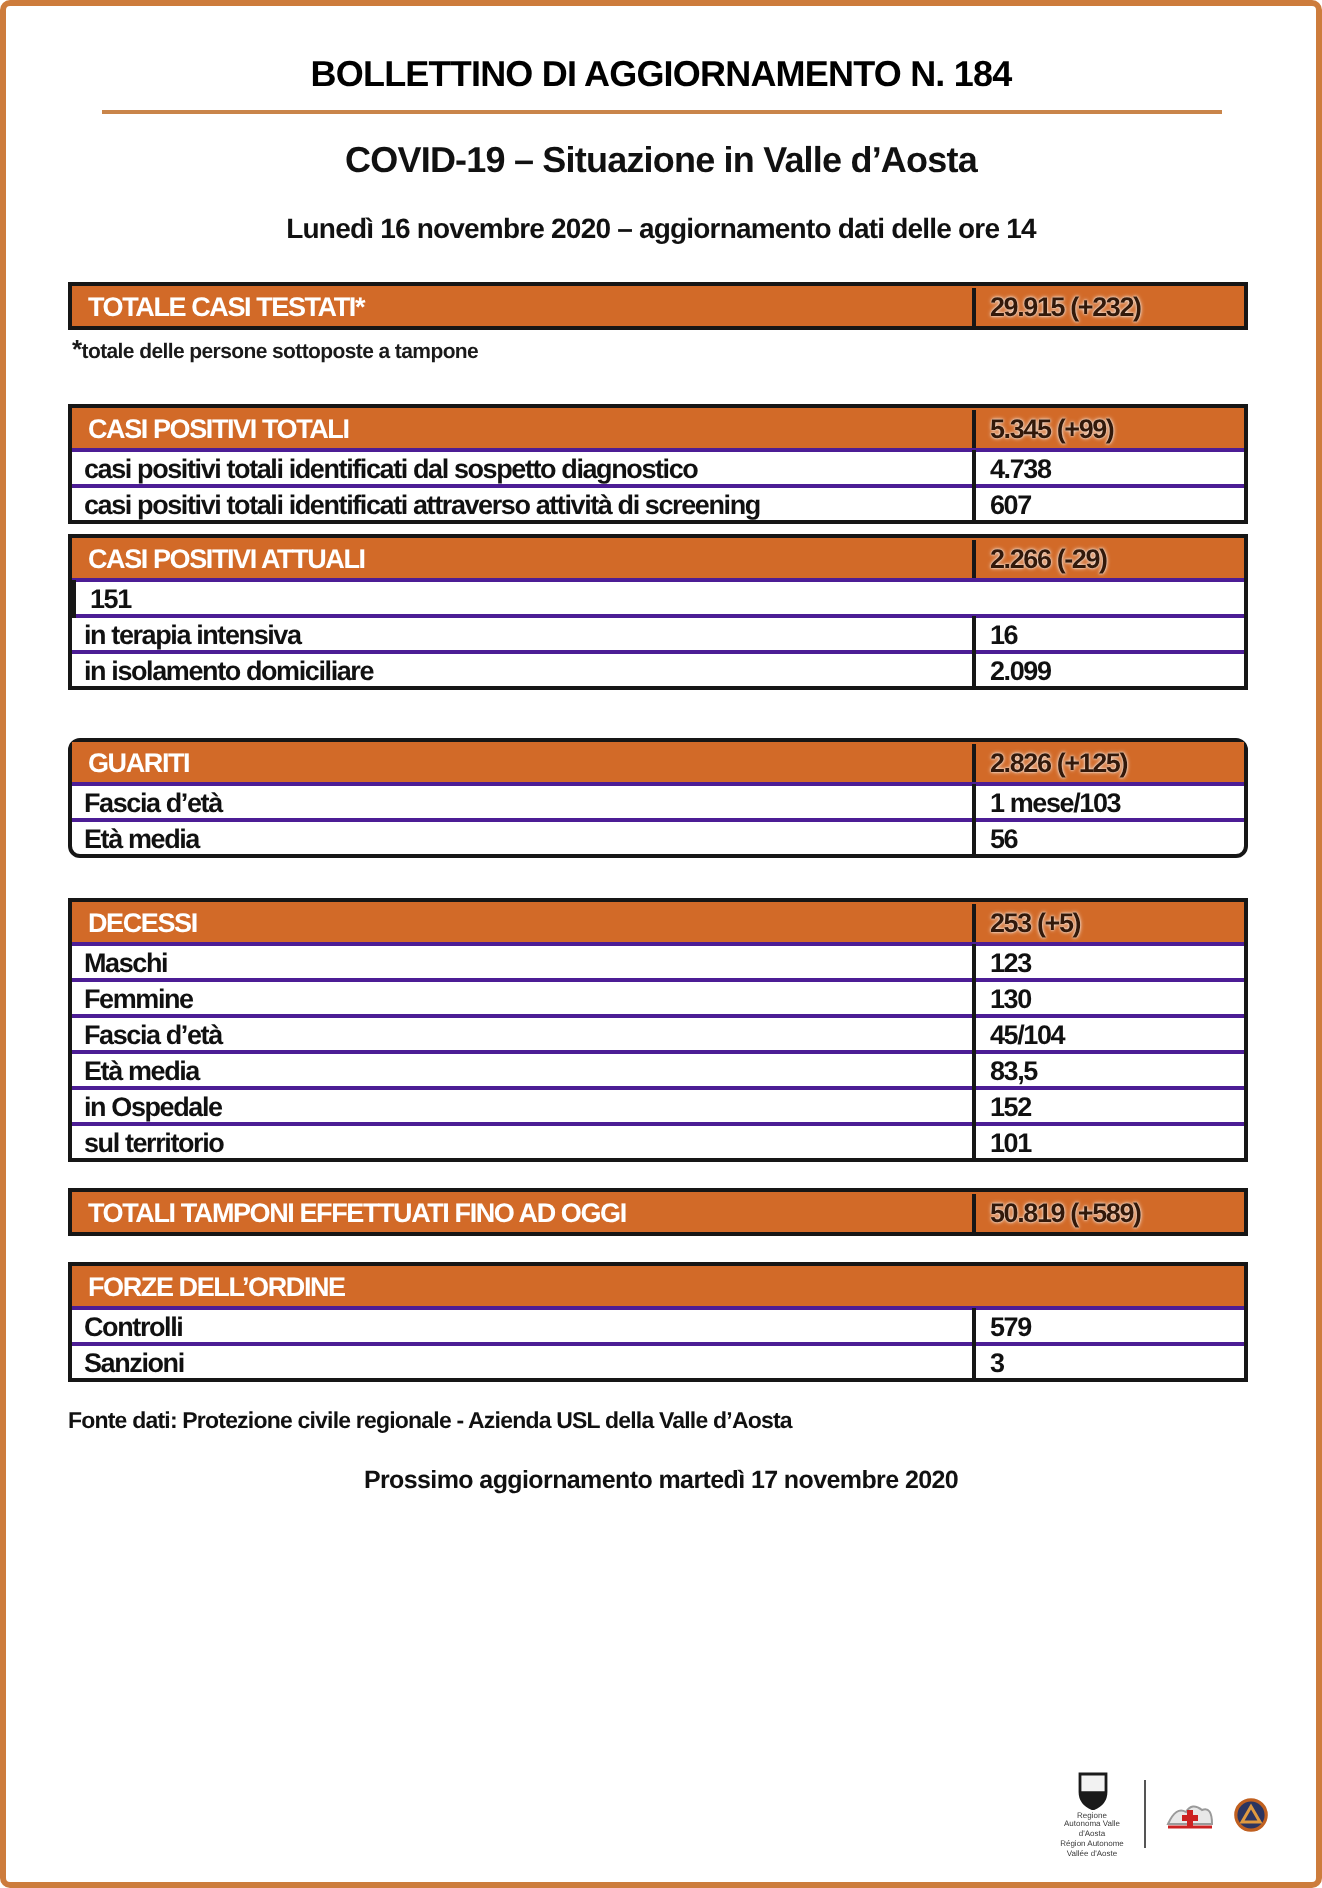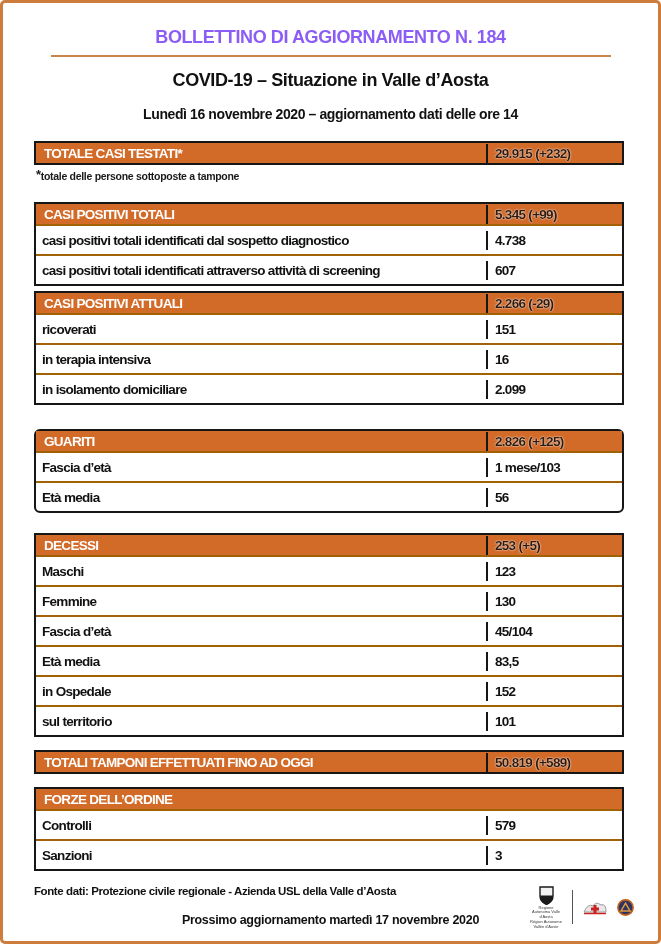--- a/index.html
+++ b/index.html
@@ -12,21 +12,21 @@
     overflow: hidden;
     border: 3px solid #cd7c3c;
     border-radius: 5px;
     position: relative;
   }
   .title {
     margin-top: 24px;
     text-align: center;
     font-size: 18px;
     letter-spacing: -0.4px;
-    color: #8b5cf6;
+    color: #000000;
   }
   .title-rule {
     width: 560px;
     height: 2px;
     margin: 7px auto 0 auto;
     background: #c9854a;
   }
   .subtitle {
     margin-top: 13px;
     text-align: center;
@@ -41,22 +41,22 @@
   }
   .tbl {
     width: 590px;
     margin-left: 31px;
     border: 2px solid #161616;
     background: #ffffff;
   }
   .tr {
     display: flex;
     align-items: center;
-    height: 30px;
-    border-top: 2px solid #a16207;
+    height: 18px;
+    border-top: 2px solid #4c1d95;
     font-size: 13.5px;
     letter-spacing: -0.7px;
     line-height: 19px;
   }
   .tr:first-child { border-top: none; }
   .tr.head {
     height: 20px;
     background: #d26a28;
   }
   .td-label {
@@ -155,21 +155,20 @@
     <div class="td-value">607</div>
   </div>
 </div>
 
 <div class="tbl mt-t3">
   <div class="tr head">
     <div class="td-label">CASI POSITIVI ATTUALI</div>
     <div class="td-value">2.266 (-29)</div>
   </div>
   <div class="tr">
-    <div class="td-label">ricoverati</div>
     <div class="td-value">151</div>
   </div>
   <div class="tr">
     <div class="td-label">in terapia intensiva</div>
     <div class="td-value">16</div>
   </div>
   <div class="tr">
     <div class="td-label">in isolamento domiciliare</div>
     <div class="td-value">2.099</div>
   </div>

